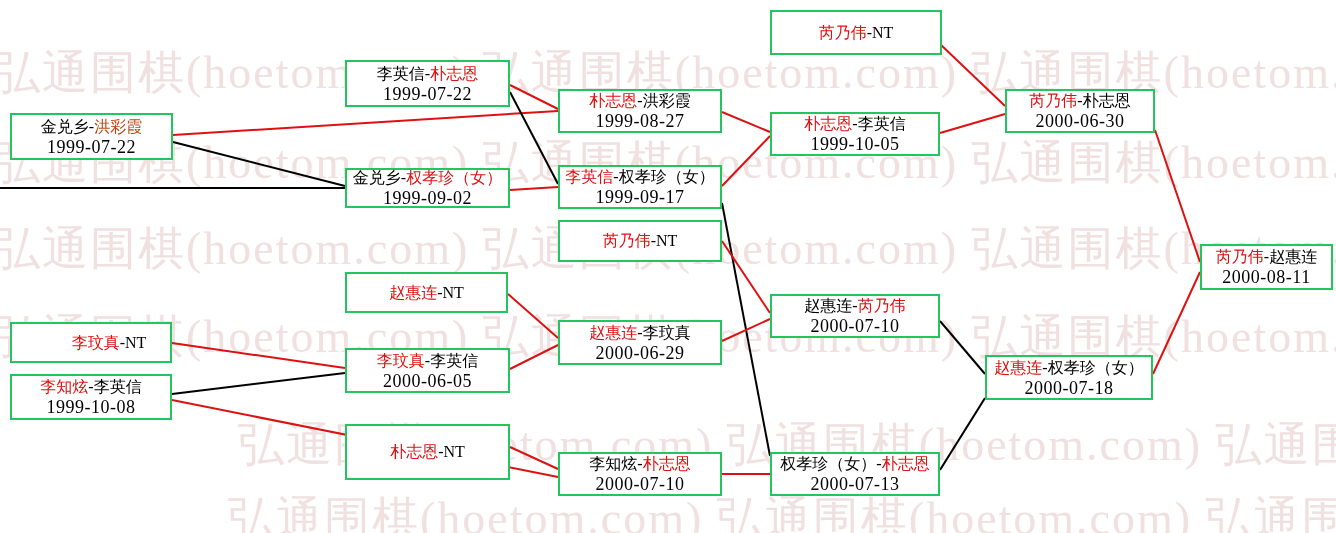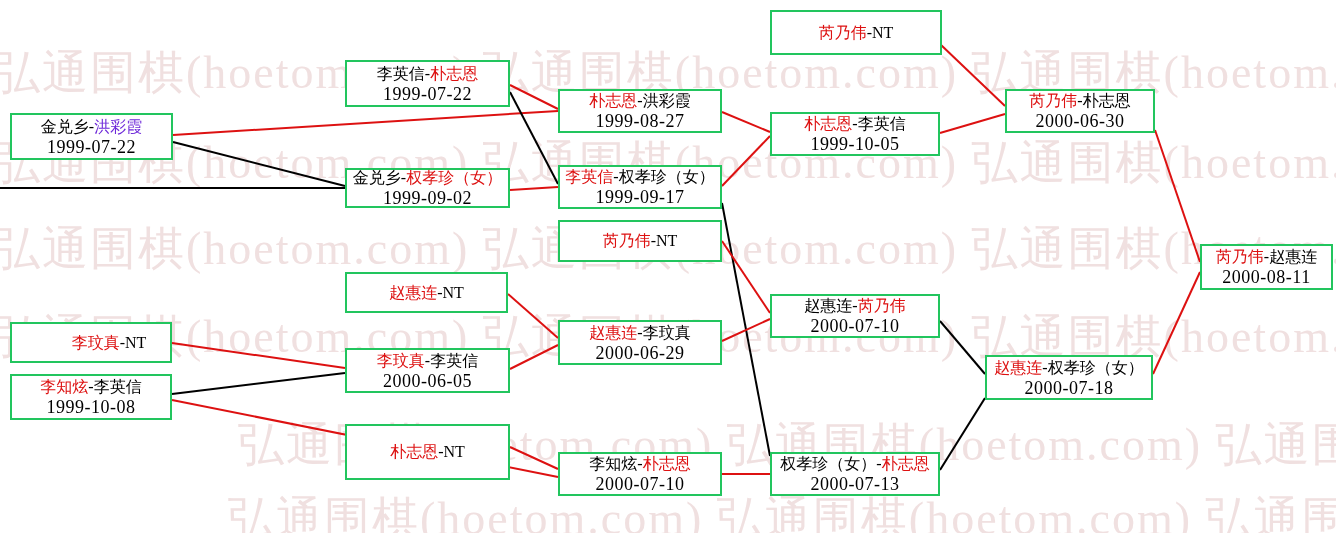--- a/index.html
+++ b/index.html
@@ -55,21 +55,21 @@
       <line x1="722" y1="474" x2="770" y2="474" stroke="#dd1111" stroke-width="2"></line>
       <line x1="508" y1="294" x2="558" y2="338" stroke="#dd1111" stroke-width="2"></line>
       <line x1="510" y1="369" x2="558" y2="345" stroke="#dd1111" stroke-width="2"></line>
       <line x1="172" y1="343" x2="345" y2="368" stroke="#dd1111" stroke-width="2"></line>
       <line x1="172" y1="394" x2="345" y2="373" stroke="#000000" stroke-width="2"></line>
       <line x1="172" y1="400" x2="558" y2="477" stroke="#dd1111" stroke-width="2"></line>
       <line x1="510" y1="447" x2="558" y2="469" stroke="#dd1111" stroke-width="2"></line>
     </svg>
   <div id="match-layer">
       <div class="match" style="left: 10px; top: 113px; width: 163px; height: 47px;">
-        <div class="names"><span style="color: rgb(0, 0, 0);">金兑乡-</span><span style="color: #6d28d9;">洪彩霞</span></div>
+        <div class="names"><span style="color: rgb(0, 0, 0);">金兑乡-</span><span style="color: #c2410c;">洪彩霞</span></div>
         <div class="date">1999-07-22</div>
       </div>
       <div class="match" style="left: 345px; top: 60px; width: 165px; height: 47px;">
         <div class="names"><span style="color: rgb(0, 0, 0);">李英信-</span><span style="color: rgb(221, 17, 17);">朴志恩</span></div>
         <div class="date">1999-07-22</div>
       </div>
       <div class="match" style="left: 345px; top: 168px; width: 165px; height: 40px;">
         <div class="names"><span style="color: rgb(0, 0, 0);">金兑乡-</span><span style="color: rgb(221, 17, 17);">权孝珍（女）</span></div>
         <div class="date">1999-09-02</div>
       </div>

